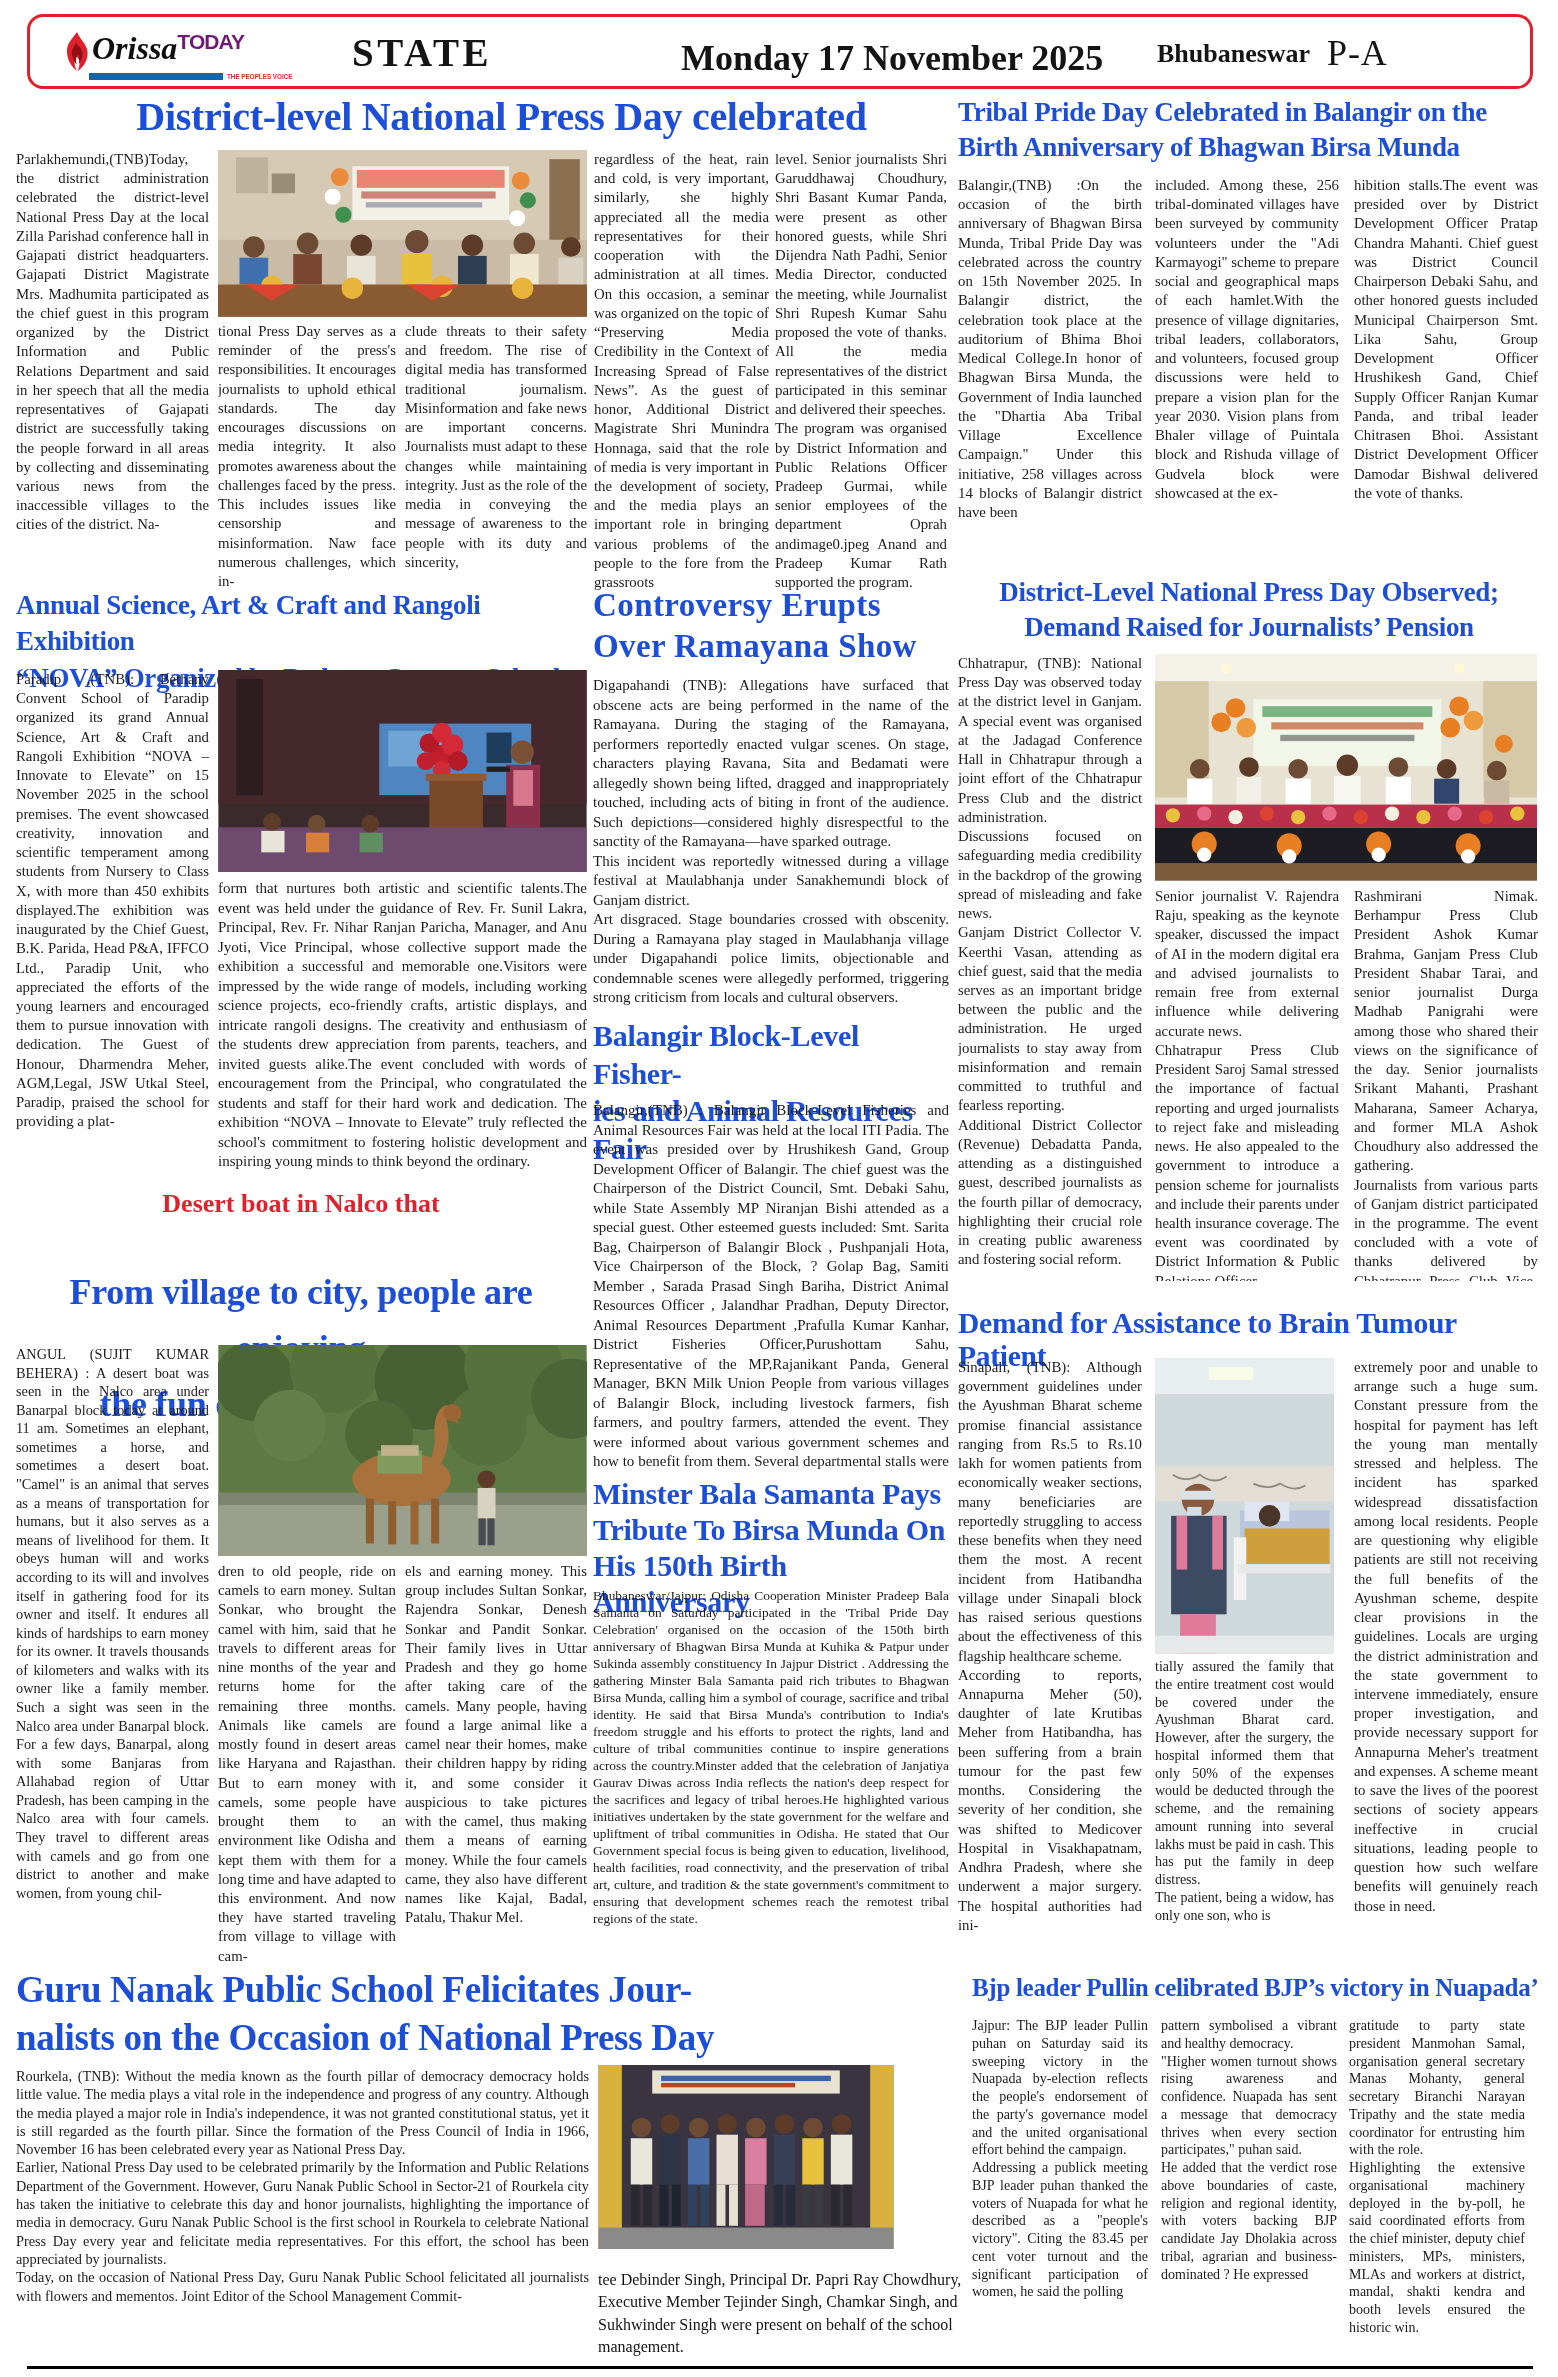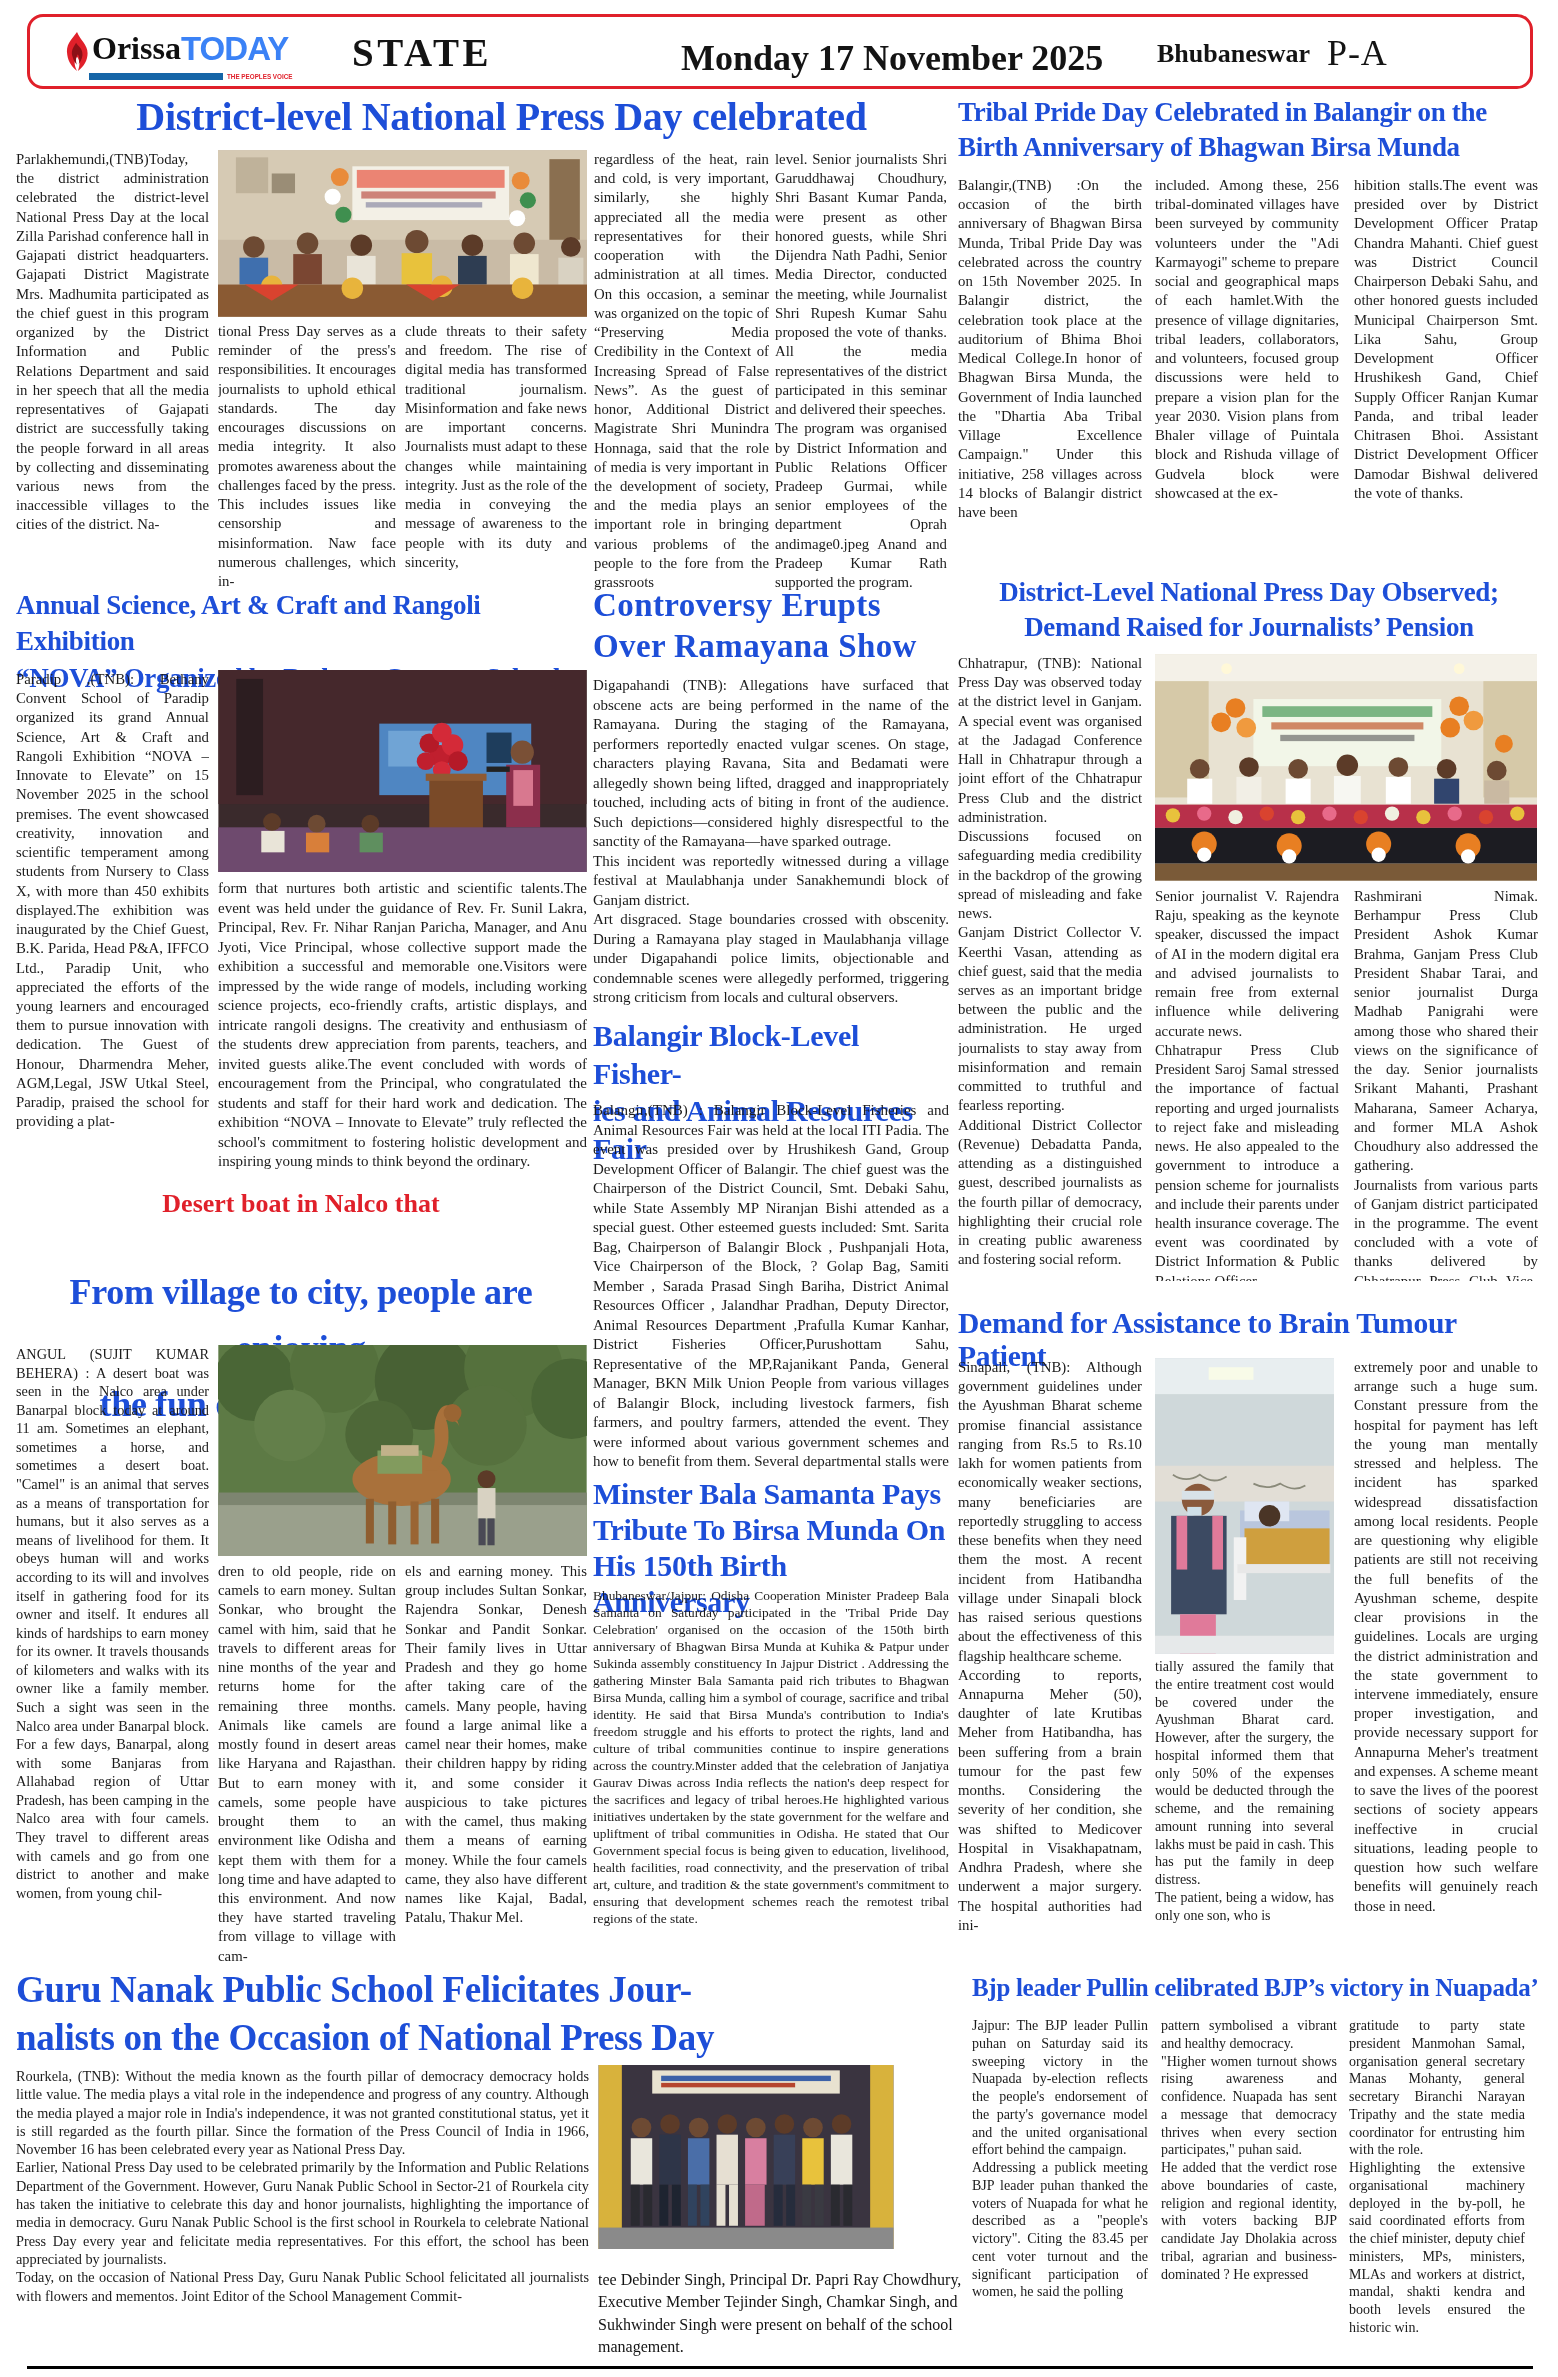--- a/index.html
+++ b/index.html
@@ -18,22 +18,22 @@
     letter-spacing:-0.3px;
   }
   .kicker { font-weight:bold; text-align:center; white-space:pre-line; }
   .caption { white-space:pre-line; overflow:hidden;margin-top:12px; }
   .photo { display:block; }
   
   .mast {
     position:absolute; left:27px; top:14.3px; width:1506px; height:75px;
     border:3.6px solid #e0202a; border-radius:16px; background:#fff;
   }
-  .logo-orissa { font-family:"Liberation Serif", serif; font-weight:bold; font-size:32px; color:#101010; }
-  .logo-today { font-family:"Liberation Sans", sans-serif; font-weight:bold; font-size:33px; color:#3b82f6; letter-spacing:-0.9px; }
+  .logo-orissa { font-family:"Liberation Serif", serif; font-style:italic; font-weight:bold; font-size:32px; color:#101010; }
+  .logo-today { font-family:"Liberation Sans", sans-serif; font-weight:bold; font-size:21px; color:#701a75; letter-spacing:-0.9px; }
   .logo-bar { position:absolute; left:59px; top:56px; width:134px; height:6.3px; background:#1565a7; }
   .logo-tag { position:absolute; left:197px; top:56px; font-family:"Liberation Sans", sans-serif; font-size:6.3px; color:#e0202a; font-weight:bold; }
   .mast-state { position:absolute; left:322px; top:12.5px; font-size:39px; font-weight:bold; letter-spacing:3.6px; }
   .mast-date  { position:absolute; left:651px; top:19.7px; font-size:36px; font-weight:bold; }
   .mast-city  { position:absolute; left:1127px; top:21.5px; font-size:26px; font-weight:bold; }
   .mast-page  { position:absolute; left:1297px; top:14.3px; font-size:36px; letter-spacing:0.9px; }
   .rule-bottom { position:absolute; left:27px; top:2366px; width:1506px; height:2.7px; background:#000; }
 </style>
 </head>
 <body>

